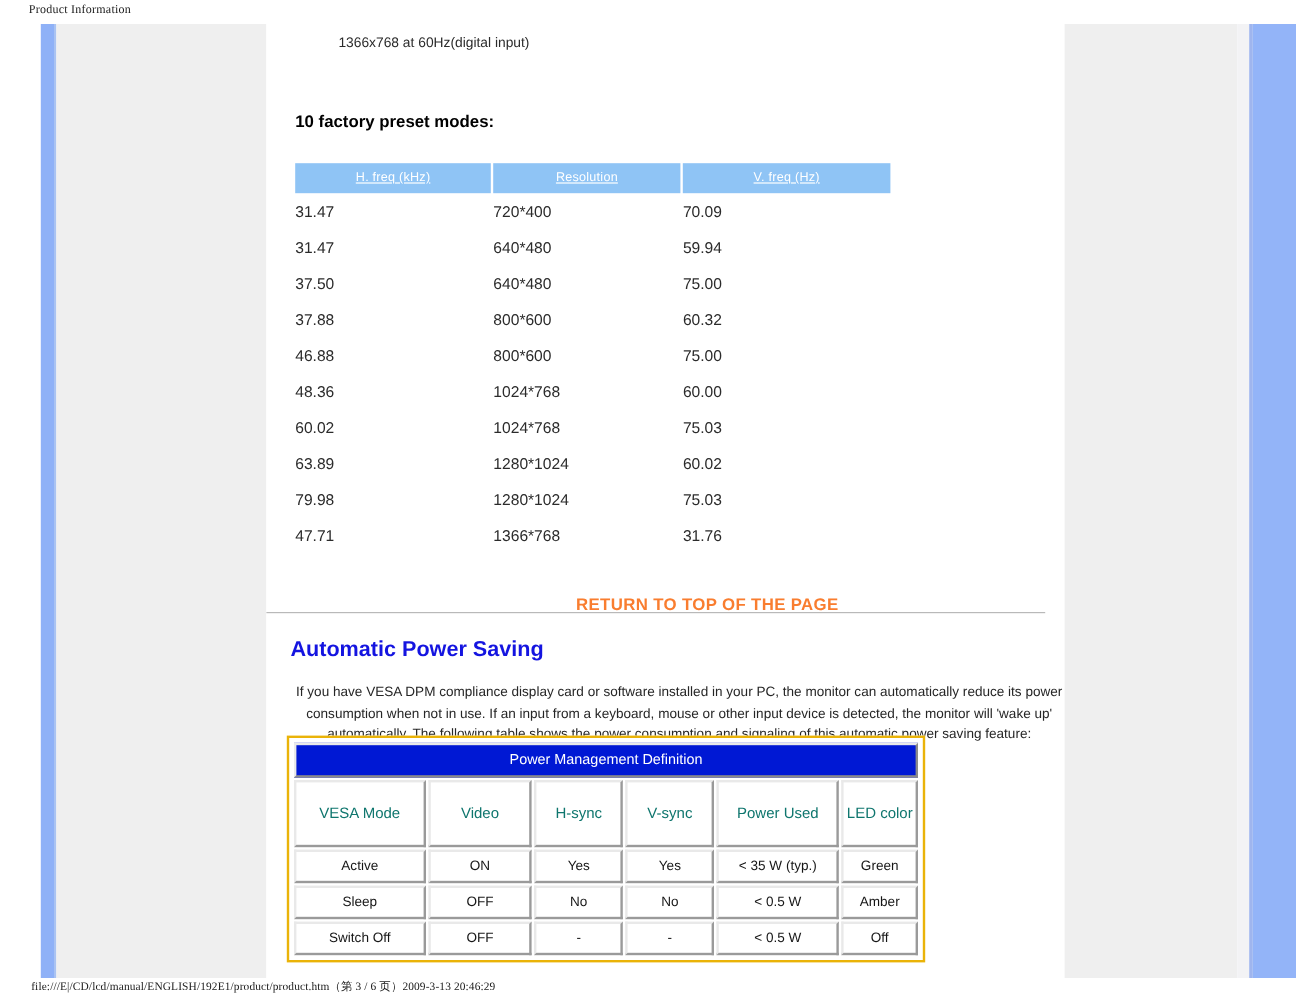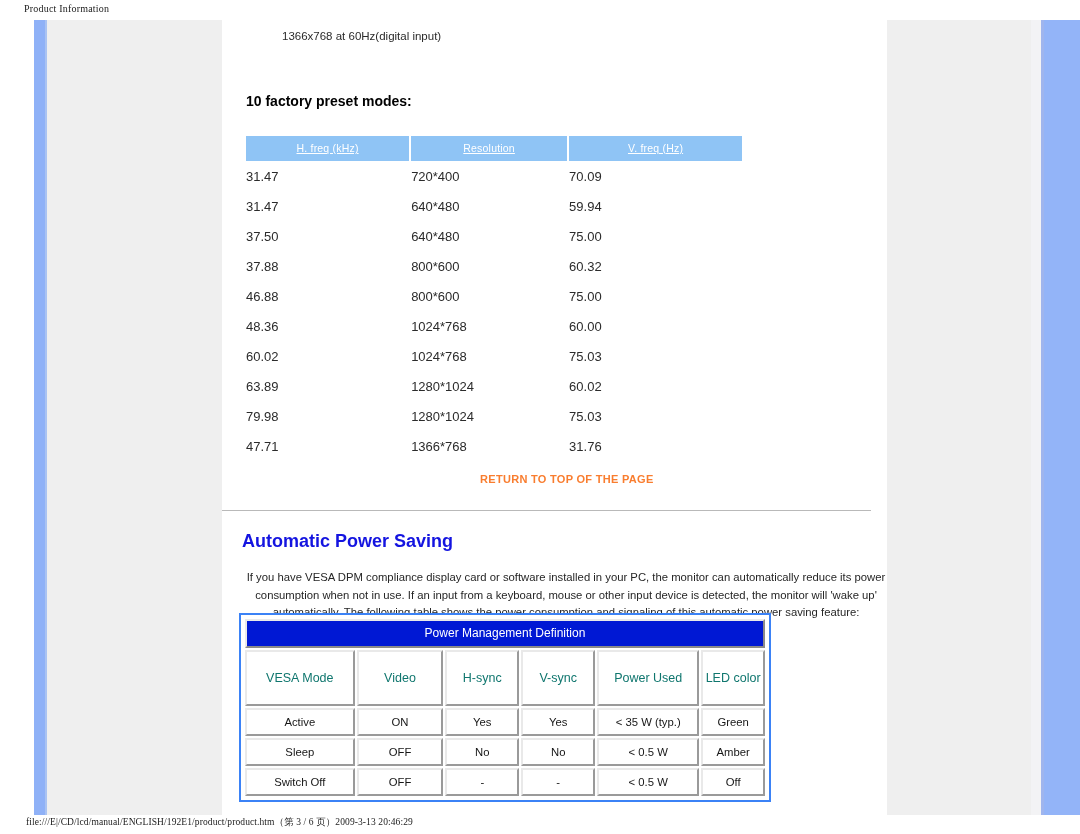--- a/index.html
+++ b/index.html
@@ -148,22 +148,22 @@
     color: #2b2b2b;
     padding: 7.5px 0;
   }
   .preset-table col.c1 { width: 166px; }
   .preset-table col.c2 { width: 158px; }
   .preset-table col.c3 { width: 176px; }
 
   .return-link {
     position: absolute;
     left: 258px;
-    top: 453px;
-    font-size: 11px;
+    top: 475px;
+    font-size: 14px;
     font-weight: bold;
     color: #f97d2f;
     text-decoration: none;
     letter-spacing: 0.3px;
   }
 
   .hr-divider {
     position: absolute;
     left: 0px;
     top: 490px;
@@ -191,21 +191,21 @@
     color: #262626;
     text-align: center;
   }
 
   
   .pm-wrap {
     position: absolute;
     left: 17px;
     top: 593px;
     width: 532px;
-    border: 2px solid #3b82f6;
+    border: 2px solid #eab308;
     background: #ffffff;
     padding: 2px;
     box-sizing: border-box;
   }
   .pm-table {
     width: 100%;
     border-collapse: separate;
     border-spacing: 2px;
     table-layout: fixed;
   }

